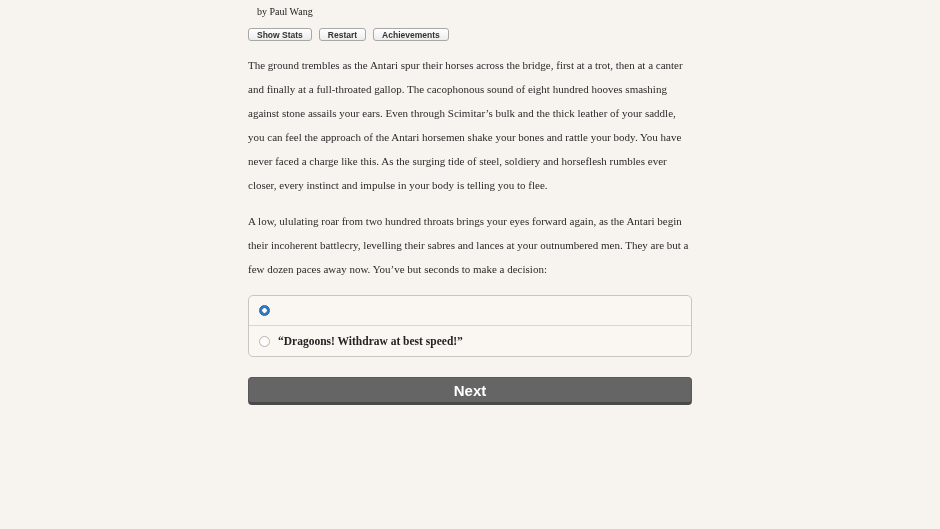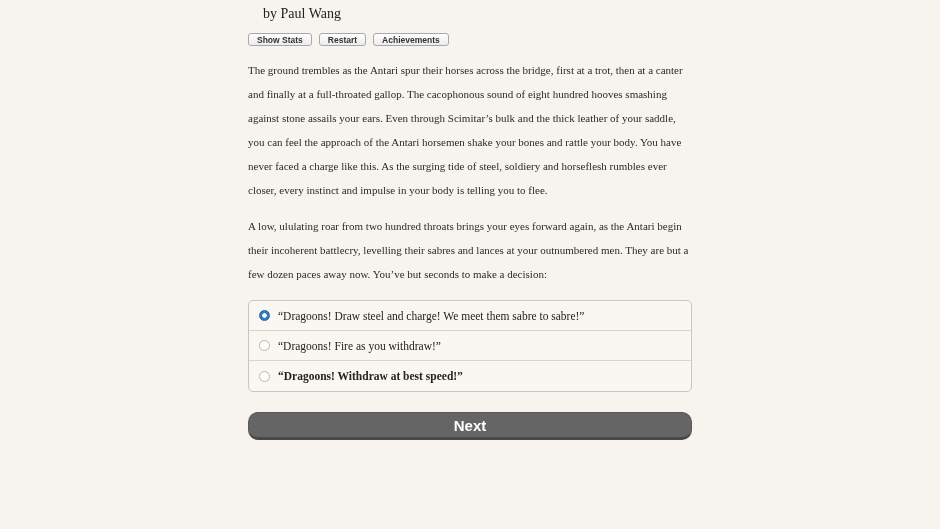--- a/index.html
+++ b/index.html
@@ -11,23 +11,23 @@
     font-family: "Liberation Serif", serif;
     color: #2b2b2b;
     overflow: hidden;
   }
   .content {
     width: 444px;
     margin: 0 auto;
     padding-top: 6px;
   }
   .author {
-    font-size: 14px;
+    font-size: 10px;
     font-weight: 400;
-    margin: 0 15px 10px;
+    margin: 0 9px 10px;
     color: #222;
   }
   .toolbar {
     display: flex;
     gap: 7px;
     margin: 11px 0 12px;
   }
   .tool-btn {
     font-family: "Liberation Sans", sans-serif;
     font-size: 8.5px;
@@ -81,21 +81,21 @@
     width: 100%;
     margin-top: 20px;
     padding: 4px 0 3px;
     font-family: "Liberation Sans", sans-serif;
     font-size: 15px;
     font-weight: bold;
     color: #ffffff;
     background: #656565;
     border: 1px solid #585858;
     border-bottom: 3px solid #494949;
-    border-radius: 10px;
+    border-radius: 4px;
     text-align: center;
     cursor: pointer;
   }
 </style>
 </head>
 <body>
 
 <div class="content">
 
   <h2 class="author">by Paul Wang</h2>
@@ -105,25 +105,20 @@
     <button class="tool-btn">Restart</button>
     <button class="tool-btn">Achievements</button>
   </div>
 
   <p class="story">The ground trembles as the Antari spur their horses across the bridge, first at a trot, then at a canter and finally at a full-throated gallop. The cacophonous sound of eight hundred hooves smashing against stone assails your ears. Even through Scimitar’s bulk and the thick leather of your saddle, you can feel the approach of the Antari horsemen shake your bones and rattle your body. You have never faced a charge like this. As the surging tide of steel, soldiery and horseflesh rumbles ever closer, every instinct and impulse in your body is telling you to flee.</p>
   <p class="story">A low, ululating roar from two hundred throats brings your eyes forward again, as the Antari begin their incoherent battlecry, levelling their sabres and lances at your outnumbered men. They are but a few dozen paces away now. You’ve but seconds to make a decision:</p>
 
   <div class="choices">
     <div class="choice">
       <span class="radio checked"></span>
-      <span class="choice-text">“Dragoons! Draw steel and charge! We meet them sabre to sabre!”</span>
-    </div>
-    <div class="choice">
-      <span class="radio"></span>
-      <span class="choice-text">“Dragoons! Fire as you withdraw!”</span>
     </div>
     <div class="choice">
       <span class="radio"></span>
       <span class="choice-text">“Dragoons! Withdraw at best speed!”</span>
     </div>
   </div>
 
   <button class="next-btn">Next</button>
 
 </div>

